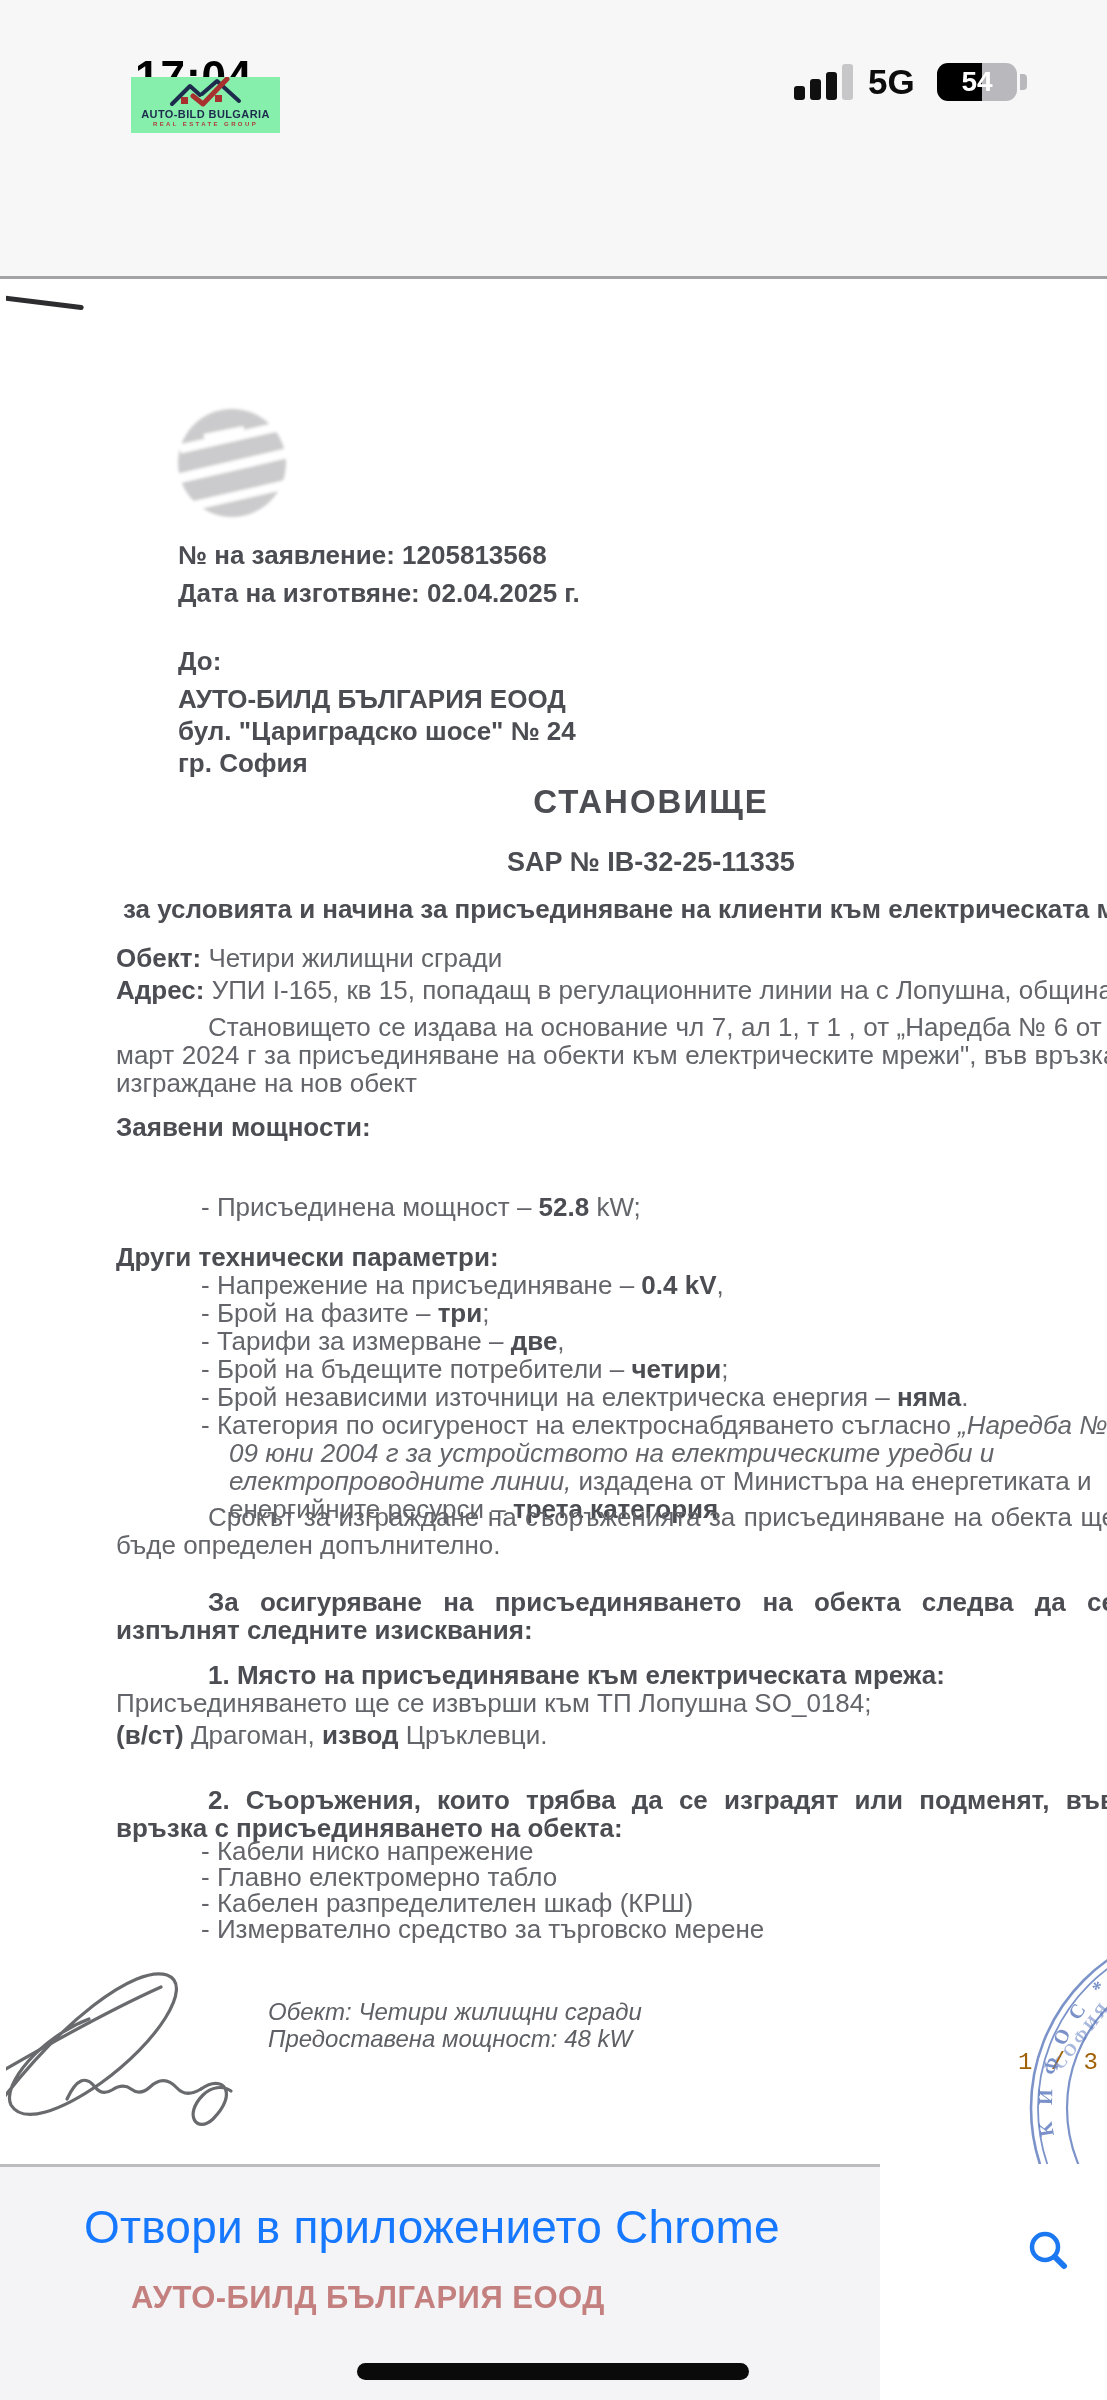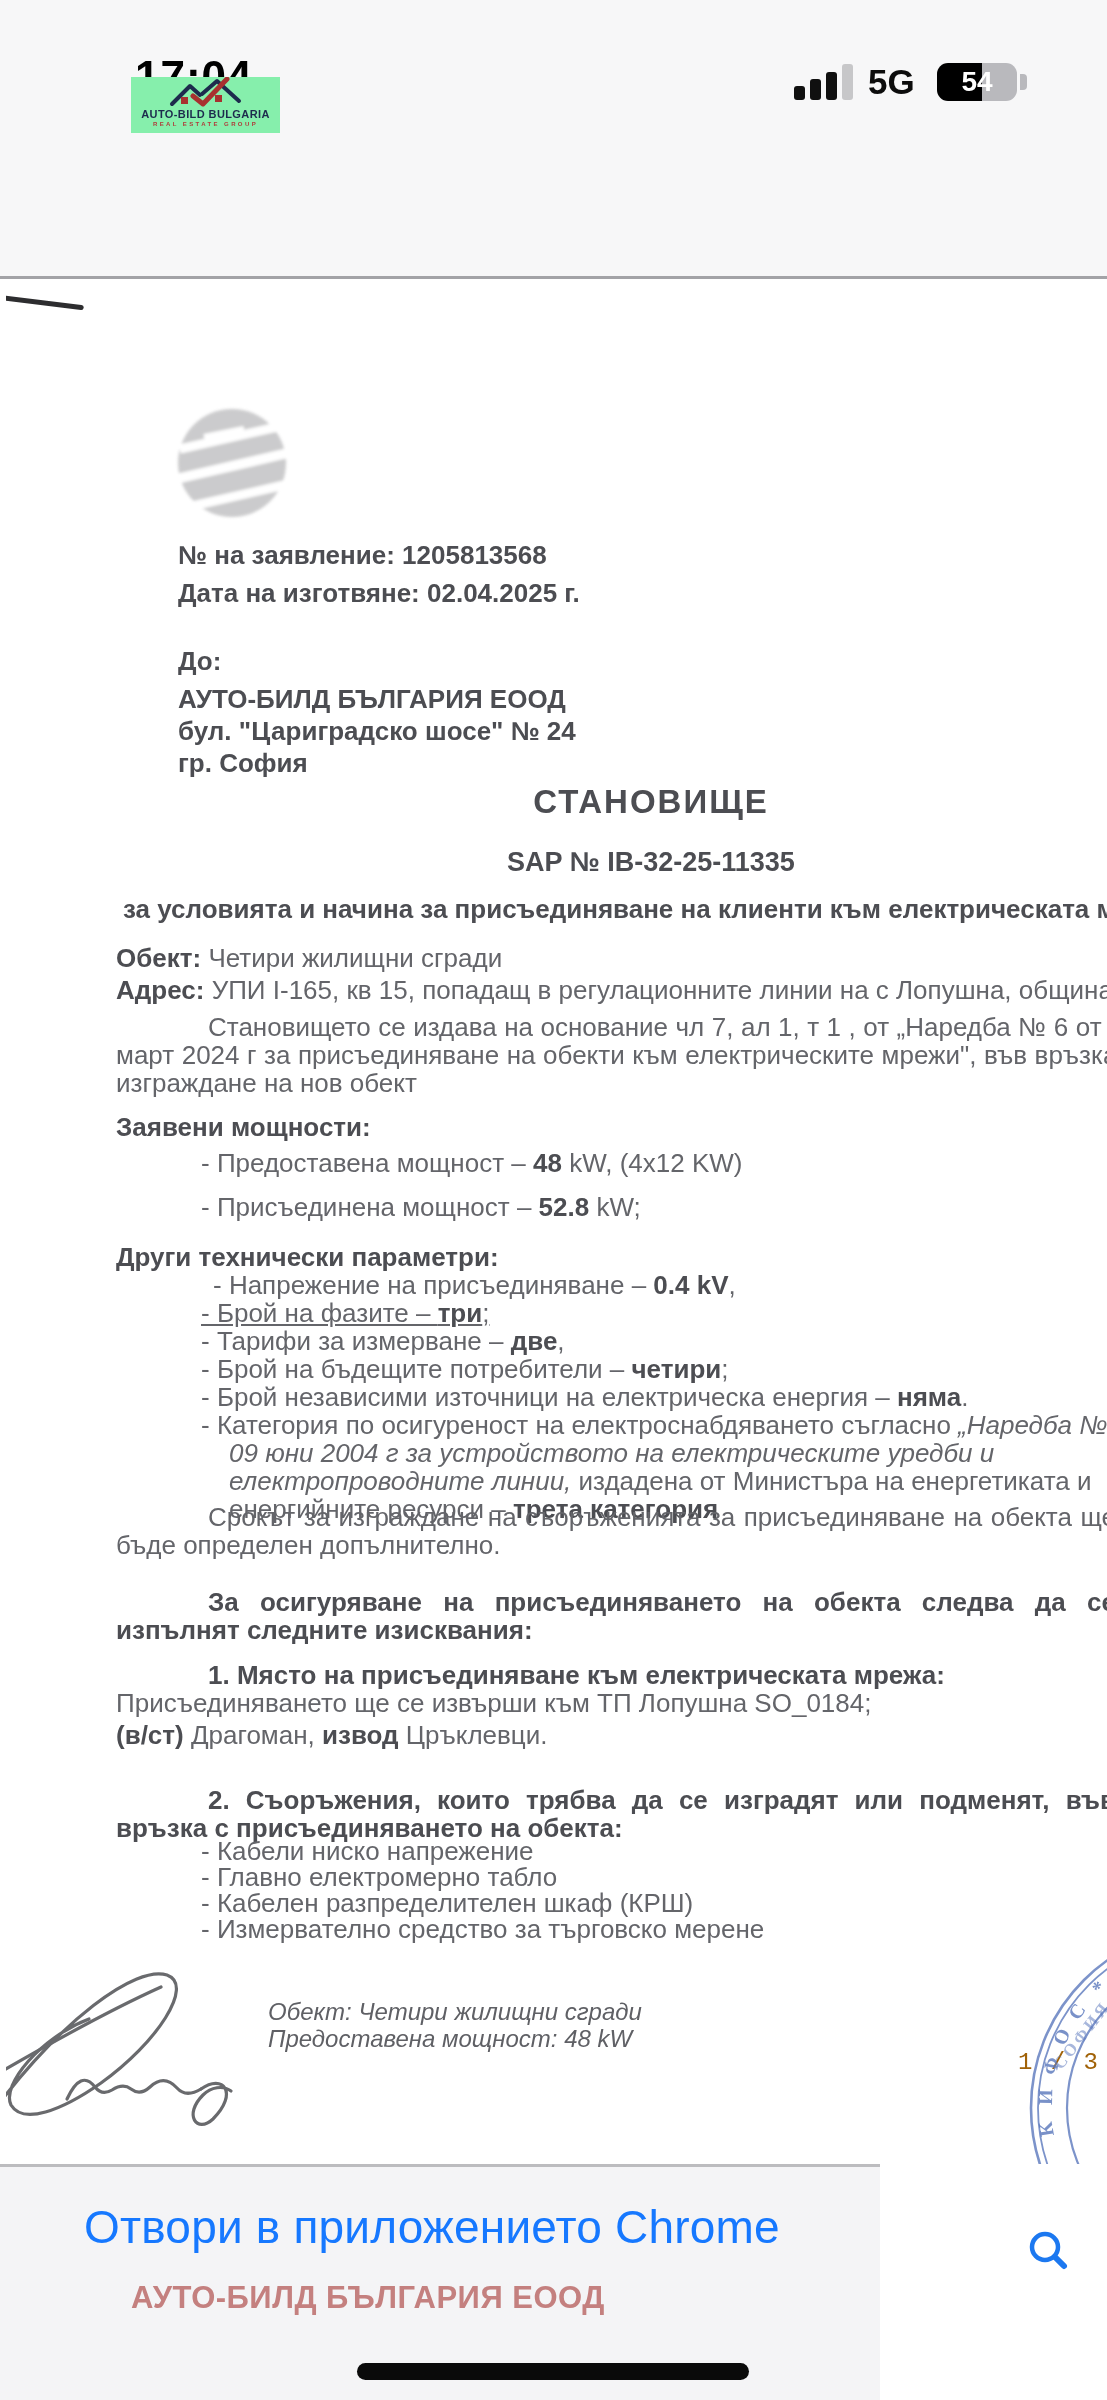--- a/index.html
+++ b/index.html
@@ -156,32 +156,29 @@
   <div class="abs dt" style="left:110px;top:665px;">
     <span class="bd">Обект:</span><span> Четири жилищни сгради</span>
   </div>
   <div class="abs dt" style="left:110px;top:697px;width:1010px;">
     <span class="bd">Адрес:</span><span> УПИ I-165, кв  15, попадащ в регулационните линии на с  Лопушна, община Годеч.</span>
   </div>
 
   <div class="abs dt wrap just" style="left:110px;top:734px;width:1022px;text-indent:92px;">Становището се издава на основание чл  7, ал  1, т  1 , от „Наредба № 6 от 28 март 2024 г  за присъединяване на обекти към електрическите мрежи", във връзка с изграждане на нов обект</div>
 
   <div class="abs dt bd" style="left:110px;top:834px;">Заявени мощности:</div>
-  <div class="abs dt" style="left:195px;top:870px;">
-    <span>- Предоставена мощност  – </span><span class="bd">48</span><span> kW, (4x12 KW)</span>
-  </div>
   <div class="abs dt" style="left:195px;top:914px;">
     <span>- Присъединена мощност – </span><span class="bd">52.8</span><span> kW;</span>
   </div>
 
   <div class="abs dt bd" style="left:110px;top:964px;">Други технически параметри:</div>
-  <div class="abs dt" style="left:207px;top:992px;">
+  <div class="abs dt" style="left:195px;top:992px;">
     <span>- Напрежение на присъединяване – </span><span class="bd">0.4 kV</span><span>,</span>
   </div>
-  <div class="abs dt" style="left:195px;top:1020px;text-decoration:underline;">
+  <div class="abs dt" style="left:195px;top:1020px;">
     <span>- Брой на фазите – </span><span class="bd">три</span><span>;</span>
   </div>
   <div class="abs dt" style="left:195px;top:1048px;">
     <span>- Тарифи за измерване – </span><span class="bd">две</span><span>,</span>
   </div>
   <div class="abs dt" style="left:195px;top:1104px;">
     <span>- Брой независими източници на електрическа енергия – </span><span class="bd">няма</span><span>.</span>
   </div>
   <div class="abs dt" style="left:195px;top:1076px;">
     <span>- Брой на бъдещите потребители – </span><span class="bd">четири</span><span>;</span>

